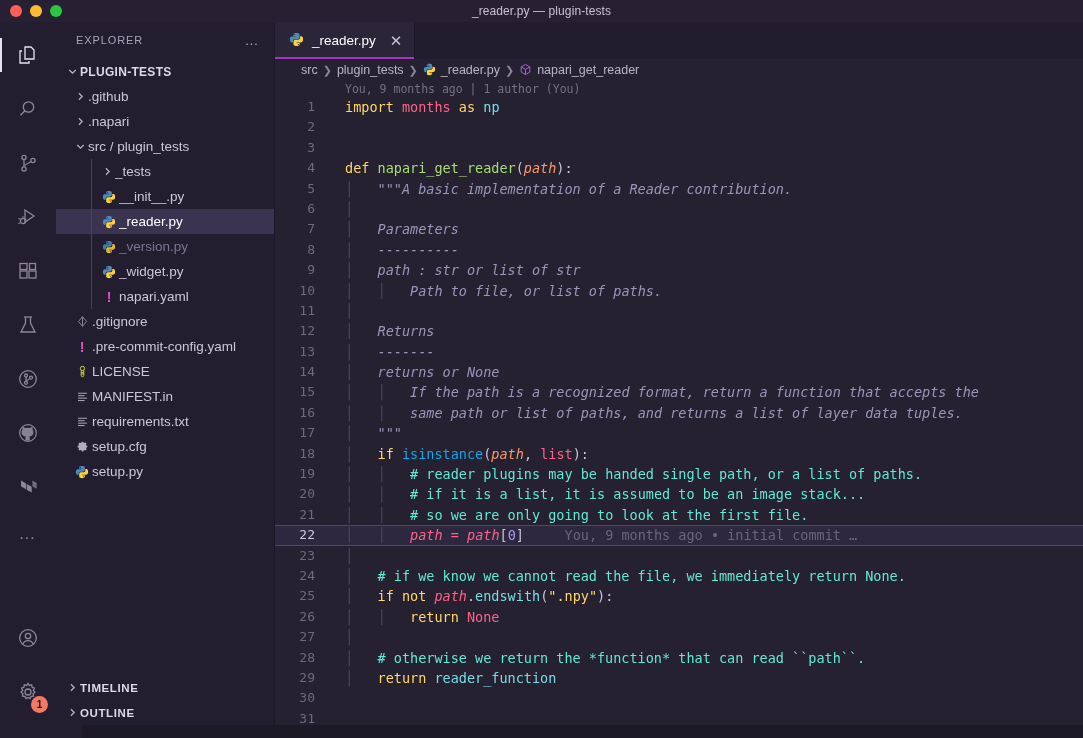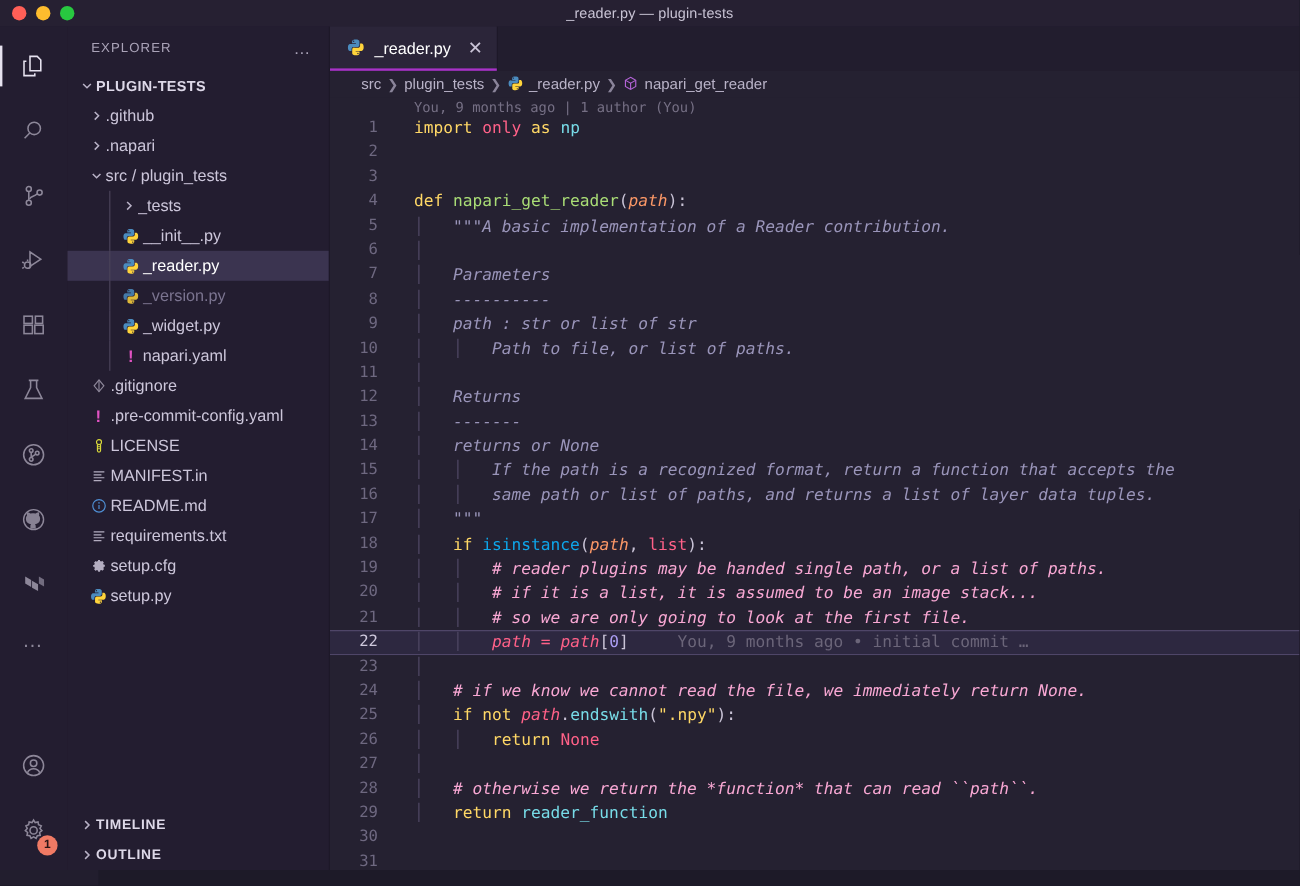--- a/index.html
+++ b/index.html
@@ -133,21 +133,21 @@
   .t-param{ color: #fc9867; font-style: italic; }
   .t-var  { color: #ff6188; font-style: italic; }
   .t-mod  { color: #ff6188; }
   .t-alias{ color: #78dce8; }
   .t-id   { color: #78dce8; }
   .t-built{ color: #0ea5e9; }
   .t-cls  { color: #ff6188; }
   .t-str  { color: #ffd866; }
   .t-num  { color: #ab9df2; }
   .t-punc { color: #c9c3d6; }
-  .t-cmt  { color: #f9a8d4; font-style: italic; }
+  .t-cmt  { color: #5eead4; }
   .t-doc  { color: #9a95ba; font-style: italic; }
   .t-none { color: #ff6188; }
 
   
   .statusbar { height: 13px; flex: 0 0 13px; background: #1d1a28; display: flex; }
   .sb-left { width: 82px; background: #221e2e; }
 </style>
 </head>
 <body>
 
@@ -403,30 +403,20 @@
 
         <div class="row" style="padding-left:16px">
           <span class="ficon">
             <svg width="13" height="13" viewBox="0 0 16 16" stroke="#b3adc0" stroke-width="1.2">
               <path d="M2.5 4h11M2.5 7h8M2.5 10h11M2.5 13h8"></path>
             </svg>
           </span>
           <span class="fname">MANIFEST.in</span>
         </div>
 
-        <div class="row" style="padding-left:16px">
-          <span class="ficon">
-            <svg width="13" height="13" viewBox="0 0 16 16" fill="none" stroke="#4f8fd4" stroke-width="1.2">
-              <circle cx="8" cy="8" r="6.4"></circle>
-                <path d="M8 7.2v4"></path>
-                <circle cx="8" cy="5" r=".8" fill="#4f8fd4" stroke="none"></circle>
-            </svg>
-          </span>
-          <span class="fname">README.md</span>
-        </div>
 
         <div class="row" style="padding-left:16px">
           <span class="ficon">
             <svg width="13" height="13" viewBox="0 0 16 16" stroke="#b3adc0" stroke-width="1.2">
               <path d="M2.5 4h11M2.5 7h8M2.5 10h11M2.5 13h8"></path>
             </svg>
           </span>
           <span class="fname">requirements.txt</span>
         </div>
 
@@ -515,21 +505,21 @@
           </span>
           <span>napari_get_reader</span>
         </span>
       </div>
 
       <div class="code-wrap">
         <div class="blame-head">You, 9 months ago | 1 author (You)</div>
         <div class="code" id="code-lines">
             <div class="cline">
               <div class="gutter">1</div>
-              <div class="ctext"><span class="t-kw">import</span> <span class="t-mod">only</span> <span class="t-kw">as</span> <span class="t-alias">np</span></div>
+              <div class="ctext"><span class="t-kw">import</span> <span class="t-mod">months</span> <span class="t-kw">as</span> <span class="t-alias">np</span></div>
             </div>
             <div class="cline">
               <div class="gutter">2</div>
               <div class="ctext">&nbsp;</div>
             </div>
             <div class="cline">
               <div class="gutter">3</div>
               <div class="ctext">&nbsp;</div>
             </div>
             <div class="cline">

